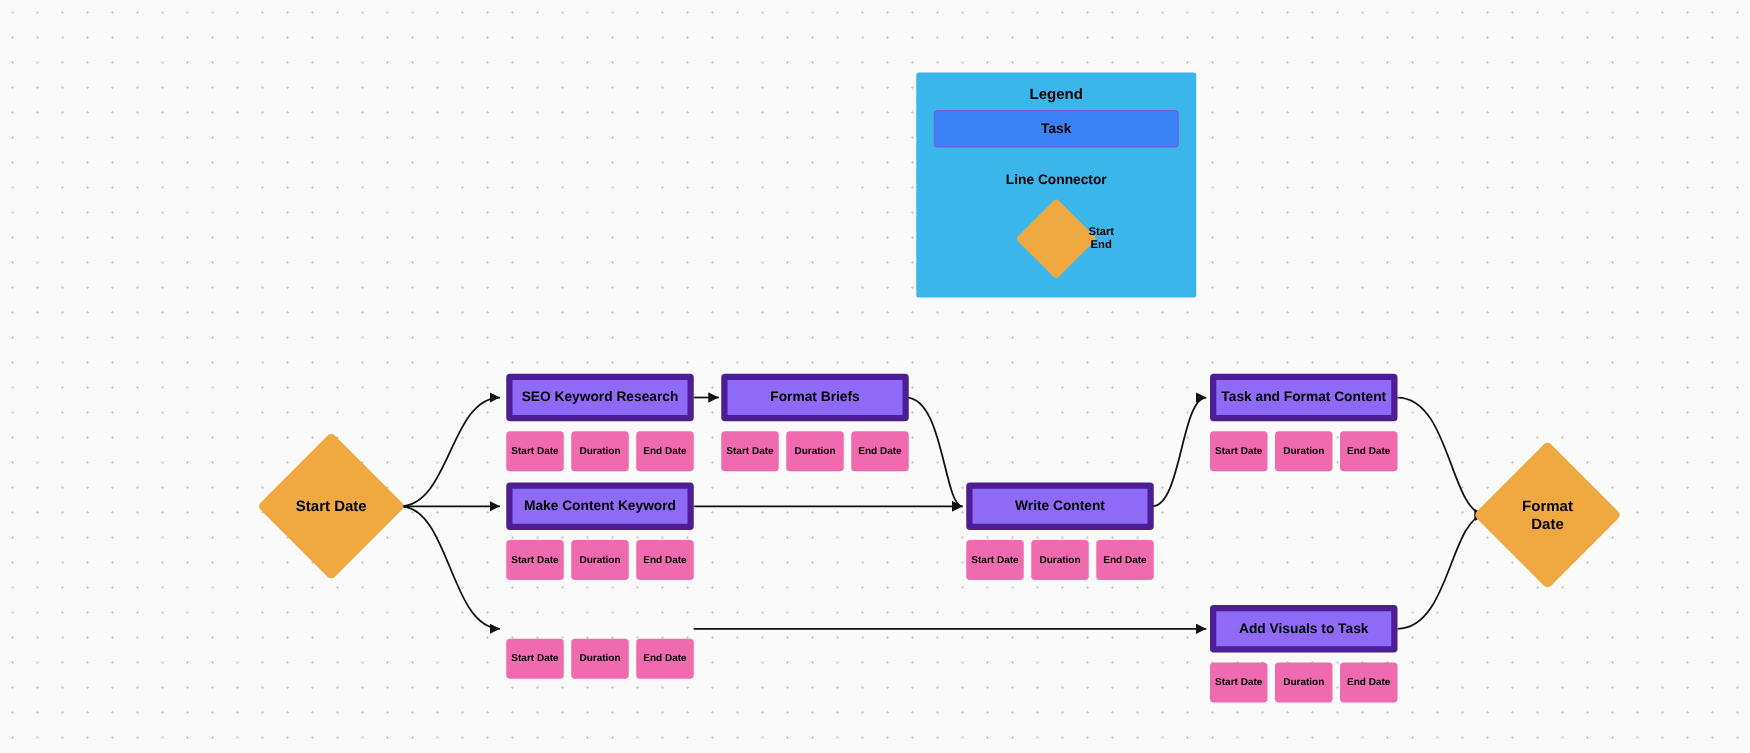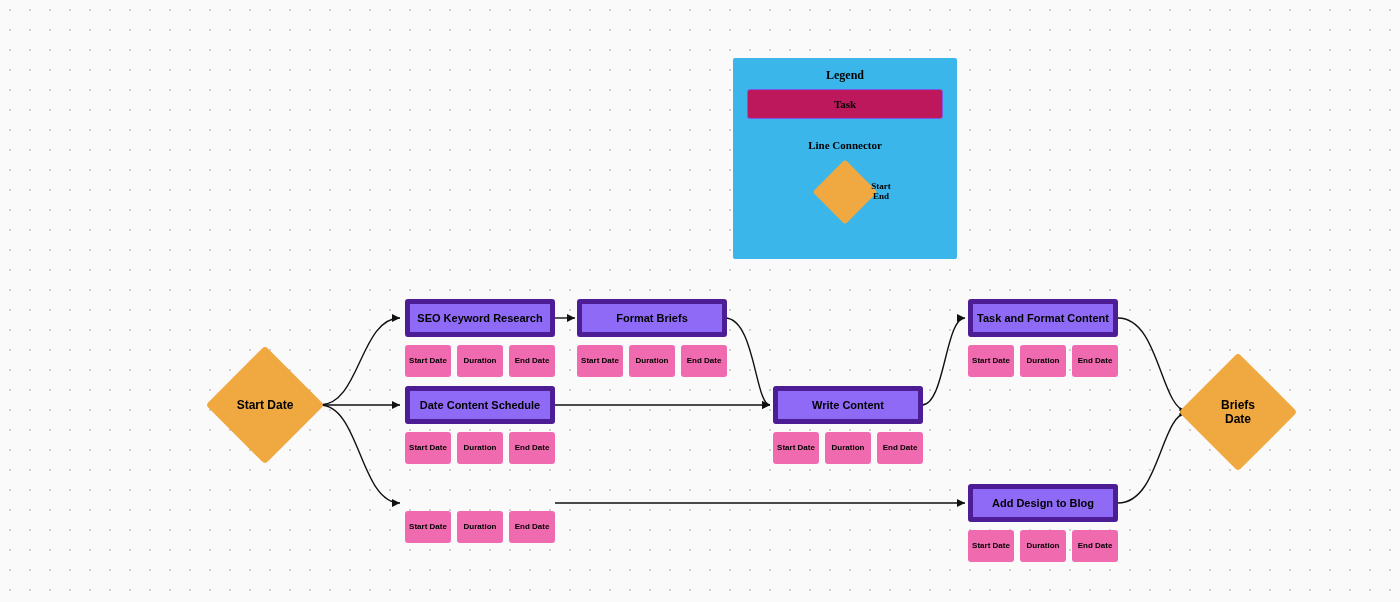--- a/index.html
+++ b/index.html
@@ -90,33 +90,32 @@
     align-items: center;
     justify-content: center;
     min-height: 22px;
   }
 
   
   .legend {
     position: absolute;
     background: #3bb6ea;
     border-radius: 2px;
-    padding: 10px 14px 32px;
+    padding: 10px 14px 12px;
     width: 196px;
-    font-family: Liberation Serif, serif;
   }
   .legend-title {
     text-align: center;
     font-weight: 700;
     font-size: 12px;
     margin-bottom: 6px;
     color: #000;
   }
   .legend-task {
-    background: #be185d;
+    background: #3b82f6;
     text-align: center;
     font-weight: 700;
     font-size: 11px;
     padding: 8px 4px;
     border-radius: 3px;
     border: 1px solid #7a58e0;
     margin: 4px 0;
   }
   .legend-desc {
     background: #f06aaf;
@@ -209,21 +208,21 @@
     <path d="M803 183 L880 183" stroke="#111" fill="none" stroke-width="1.4" marker-end="url(#ah)"></path>
   </svg>
 
   <div class="diamond-wrap" style="left:265px;top:405px">
     <div class="diamond-shape"></div>
     <div class="diamond-label">Start Date</div>
   </div>
 
   <div class="diamond-wrap" style="left:1238px;top:412px">
     <div class="diamond-shape"></div>
-    <div class="diamond-label">Briefs
+    <div class="diamond-label">Format
 Date</div>
   </div>
 
   <div class="task" style="left:480px;top:338px">
     <div class="task-title">SEO Keyword Research</div>
     <div class="task-chips">
       <div class="chip">Start
 Date</div>
       <div class="chip">Duration</div>
       <div class="chip">End
@@ -236,21 +235,21 @@
     <div class="task-chips">
       <div class="chip">Start
 Date</div>
       <div class="chip">Duration</div>
       <div class="chip">End
 Date</div>
     </div>
   </div>
 
   <div class="task" style="left:480px;top:425px">
-    <div class="task-title">Date Content Schedule</div>
+    <div class="task-title">Make Content Keyword</div>
     <div class="task-chips">
       <div class="chip">Start
 Date</div>
       <div class="chip">Duration</div>
       <div class="chip">End
 Date</div>
     </div>
   </div>
 
   <div class="task" style="left:848px;top:425px">
@@ -279,21 +278,21 @@
     <div class="task-chips">
       <div class="chip">Start
 Date</div>
       <div class="chip">Duration</div>
       <div class="chip">End
 Date</div>
     </div>
   </div>
 
   <div class="task" style="left:1043px;top:523px">
-    <div class="task-title">Add Design to Blog</div>
+    <div class="task-title">Add Visuals to Task</div>
     <div class="task-chips">
       <div class="chip">Start
 Date</div>
       <div class="chip">Duration</div>
       <div class="chip">End
 Date</div>
     </div>
   </div>
 
   <div class="legend" style="left:733px;top:58px">

